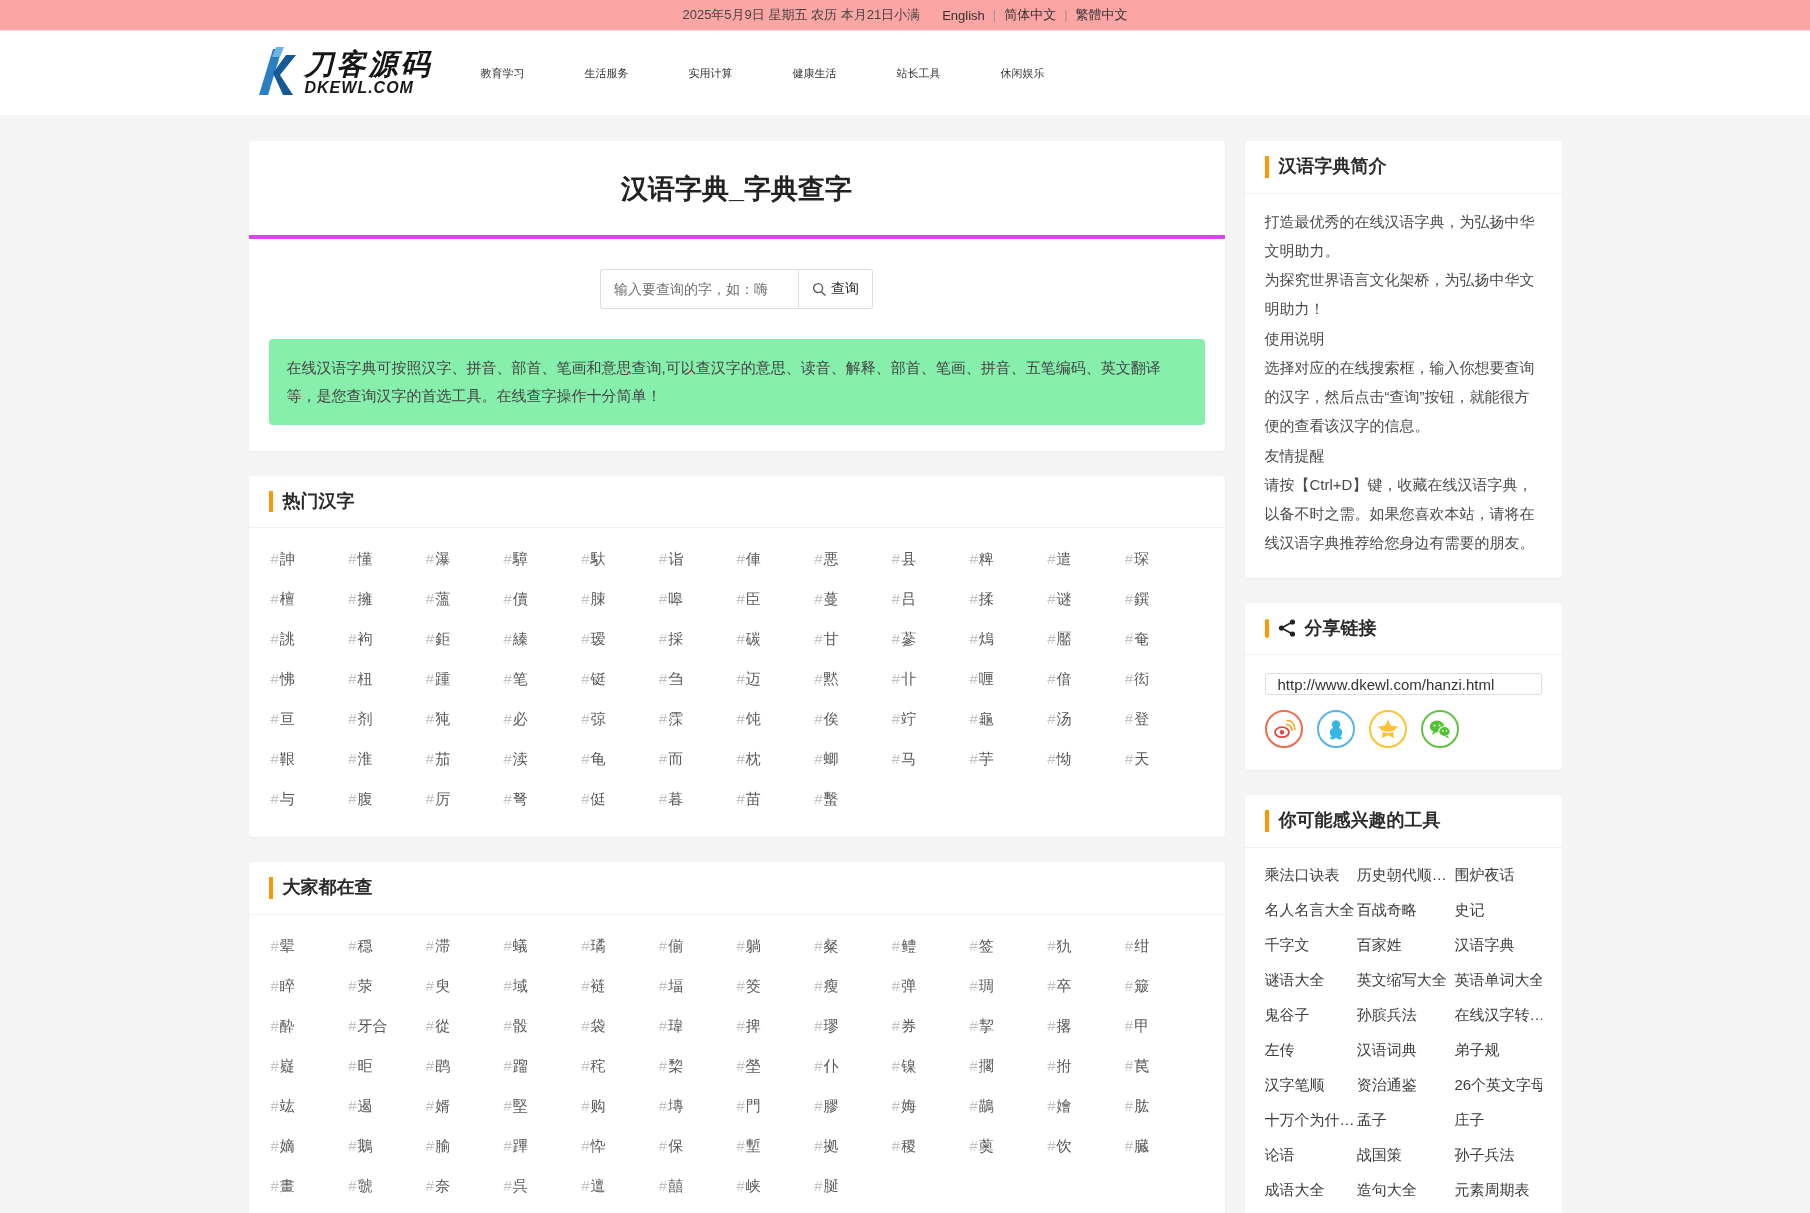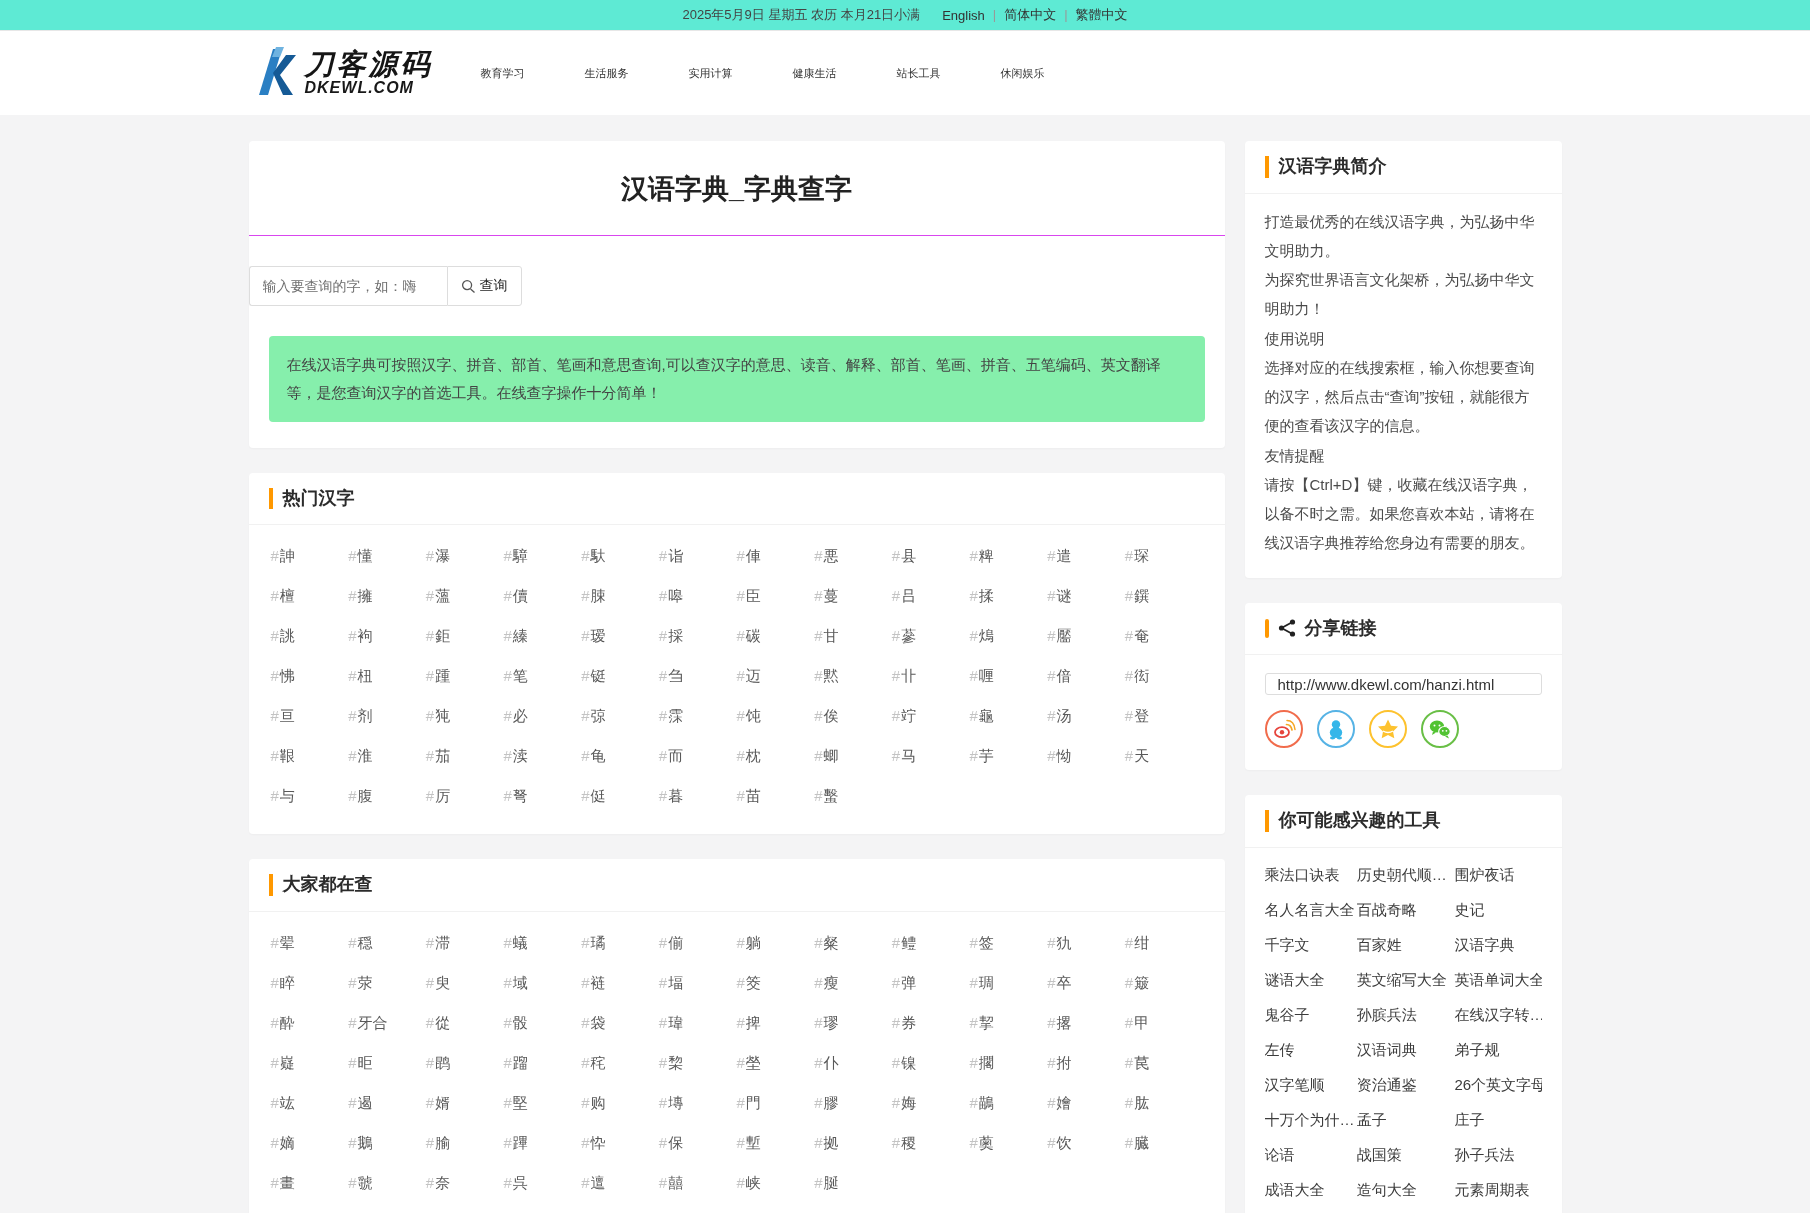--- a/index.html
+++ b/index.html
@@ -7,21 +7,21 @@
   body {
     width: 1810px;
     background: #f4f4f5;
     font-family: "Liberation Sans", "DejaVu Sans", sans-serif;
     color: #333;
   }
   a { text-decoration: none; color: inherit; cursor: pointer; }
 
   
   .topbar {
-    height: 31px; background: #5eead4; border-bottom: 1px solid #e7e7e7;
+    height: 31px; background: #fca5a5; border-bottom: 1px solid #e7e7e7;
     display: flex; align-items: center; justify-content: center;
     font-size: 13px; color: #444;
   }
   .topbar .date { margin-right: 22px; }
   .toplinks { display: inline-flex; align-items: center; }
   .toplink { color: #333; }
   .toplink + .toplink::before { content: "|"; color: #999; margin: 0 8px; }
 
   
   header { background: #fff; height: 84px; }
@@ -58,22 +58,22 @@
   }
   .card-head h2.no-bar { border-left: none; padding-left: 0; }
   .accent-bar { width: 4px; height: 19px; background: #ff9800; border-radius: 2px; flex: 0 0 auto; }
 
   
   .head-card { padding-bottom: 26px; }
   .page-title {
     margin: 0; text-align: center; font-size: 27px; font-weight: bold; color: #222;
     padding: 30px 0 28px;
   }
-  .title-divider { border-bottom: 1px solid #d946ef; }
-  .search-row { display: flex; margin-top: 30px; }
+  .title-divider { border-bottom: 4px solid #d946ef; }
+  .search-row { display: flex; justify-content: center; margin-top: 30px; }
   .search-input {
     width: 198px; height: 40px; border: 1px solid #ddd; border-right: none;
     border-radius: 3px 0 0 3px; padding: 0 13px; font-size: 14px; color: #333;
     outline: none; font-family: inherit;
   }
   .search-input::placeholder { color: #6f6f6f; }
   .search-btn {
     height: 40px; padding: 0 13px; border: 1px solid #ddd; background: #fff;
     border-radius: 0 3px 3px 0; font-size: 14px; color: #222; cursor: pointer;
     display: flex; align-items: center; gap: 4px; font-family: inherit;

